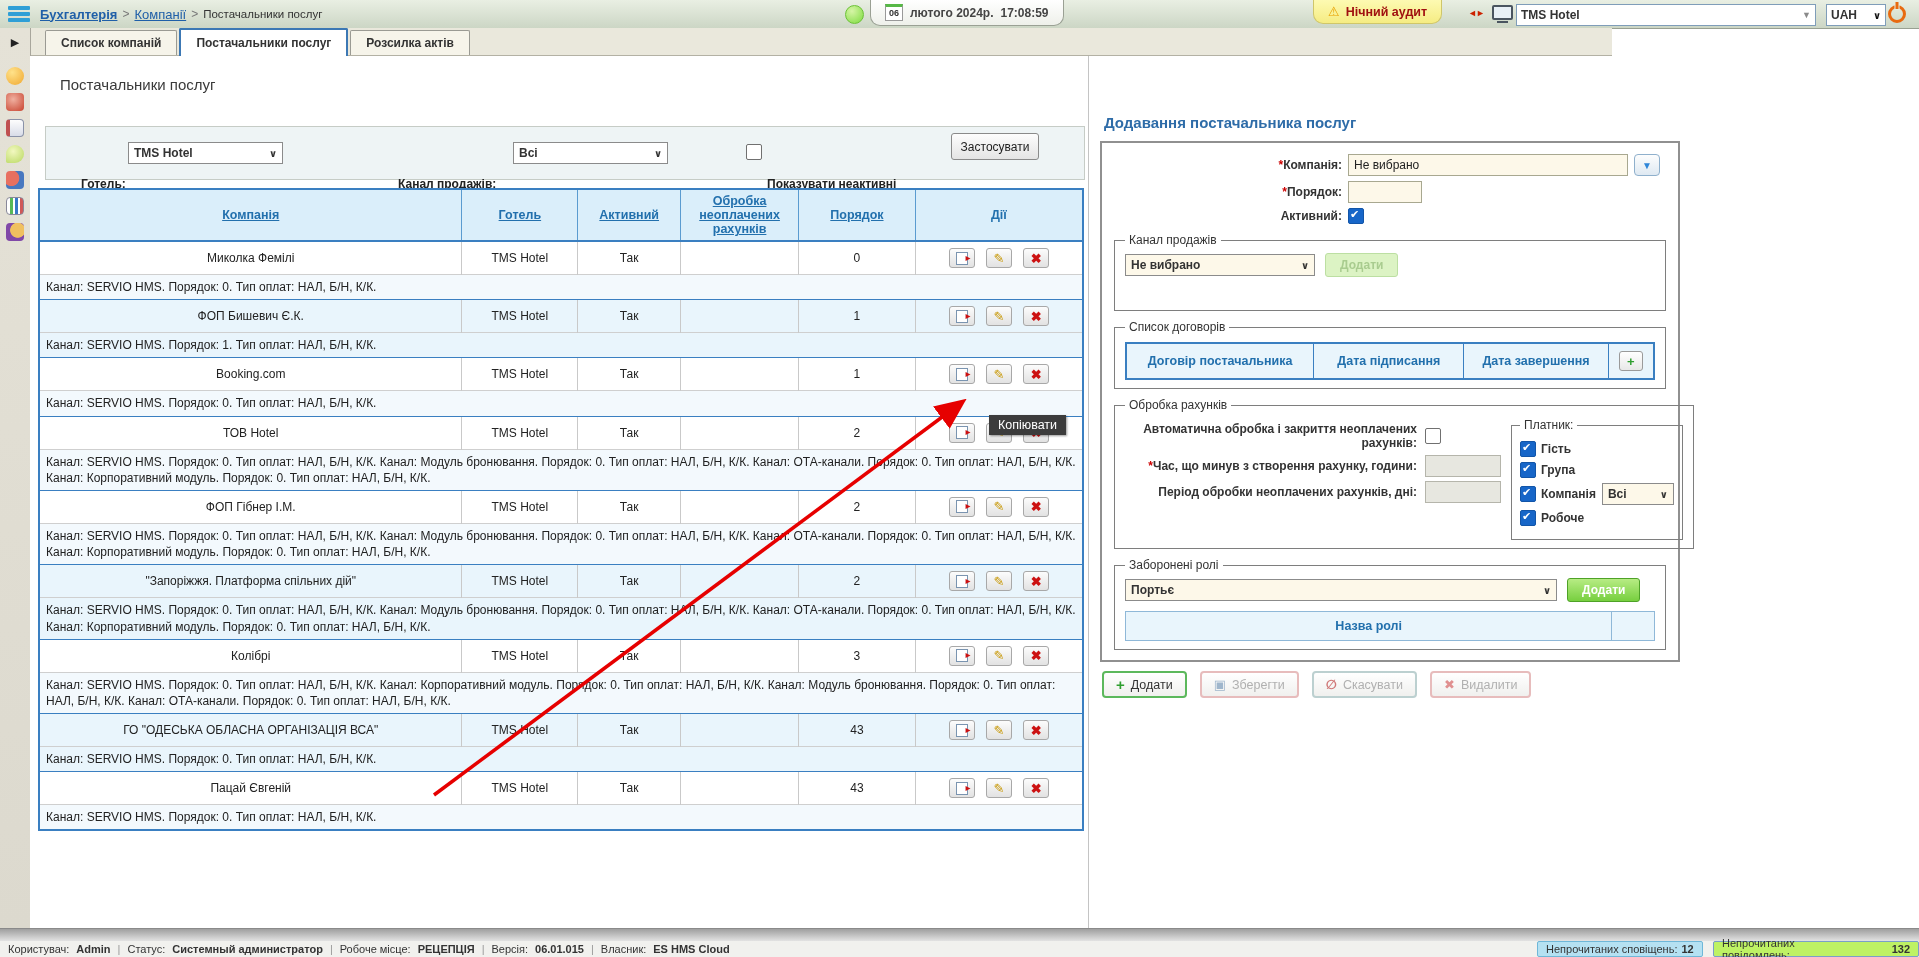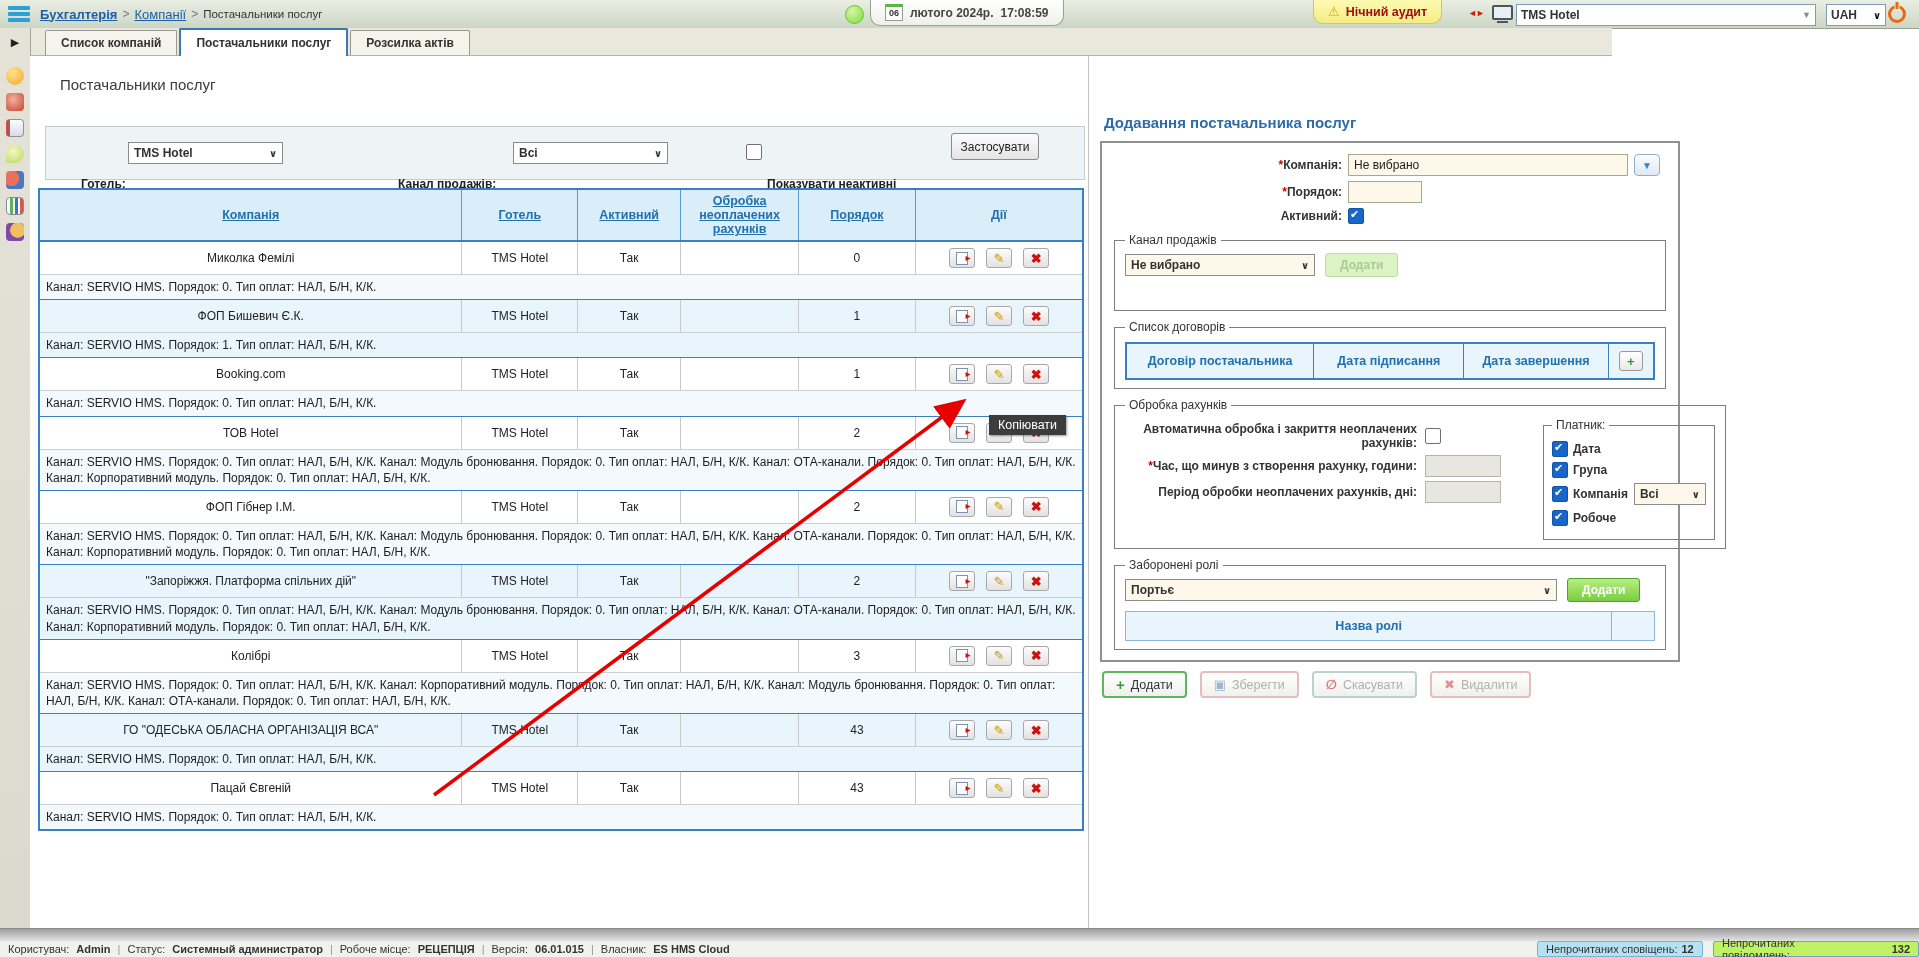--- a/index.html
+++ b/index.html
@@ -118,21 +118,21 @@
         background:linear-gradient(#b7ec84,#77cf3f);border:1px solid #4ea227;color:#fff;}
   .gbtn.dis{background:#dcf3c4;border-color:#bcdfa2;color:#a9cc8f;cursor:default;}
   .psel{height:22px;background:#fdf8e9;border:1px solid #8b8b8b;display:inline-flex;align-items:center;
         justify-content:space-between;padding:0 5px;box-sizing:border-box;font-weight:bold;cursor:pointer;}
   .psel .chev{font-size:10px;font-weight:bold;}
   .ctr-table{border-collapse:collapse;border:2px solid #3a7fc1;margin-top:2px;}
   .ctr-table th{background:#e9f5fc;color:#2270ad;font-weight:bold;font-size:12.5px;padding:7px 6px;border-left:1px solid #3a7fc1;}
   .ctr-table th:first-child{border-left:none;}
   .adddoc{width:24px;height:20px;border:1px solid #9a9a9a;border-radius:3px;background:linear-gradient(#fff,#e8e8e8);
           color:#2f9e2f;font-weight:bold;font-size:13px;line-height:13px;cursor:pointer;}
-  .inv-flex{display:flex;gap:32px;}
+  .inv-flex{display:flex;}
   .inv-left{flex:1;}
   .invrow{display:flex;align-items:center;margin:4px 0;}
   .invlabel{width:292px;text-align:right;font-weight:bold;color:#333;margin-right:8px;line-height:1.2;}
   .fs-payer{width:146px;margin:0 0 0 10px;padding:4px 8px 8px 8px;}
   .payrow{display:flex;align-items:center;margin:5px 0;white-space:nowrap;}
   .payrow .lbl{font-weight:bold;margin-left:5px;}
   .roles-table{border-collapse:collapse;border:1px solid #8fb8d8;margin-top:9px;}
   .roles-table th{background:#e9f5fc;color:#2270ad;font-weight:bold;font-size:12.5px;padding:7px;border-left:1px solid #8fb8d8;}
   .roles-table th:first-child{border-left:none;}
   .panel-buttons{display:flex;gap:13px;margin:9px 0 0 2px;}
@@ -516,21 +516,21 @@
               <div class="invrow">
                 <span class="invlabel">Період обробки неоплачених рахунків, дні:</span>
                 <input class="tinput dis" style="width: 64px;" disabled="">
               </div>
             </div>
             <fieldset class="fs-payer">
               <legend>Платник:</legend>
               <div>
   <div class="payrow">
     <span class="cbx"></span>
-    <span class="lbl">Дата</span>
+    <span class="lbl">Гість</span>
   </div>
 
   <div class="payrow">
     <span class="cbx"></span>
     <span class="lbl">Група</span>
   </div>
 
   <div class="payrow">
     <span class="cbx"></span>
     <span class="lbl">Компанія</span>

